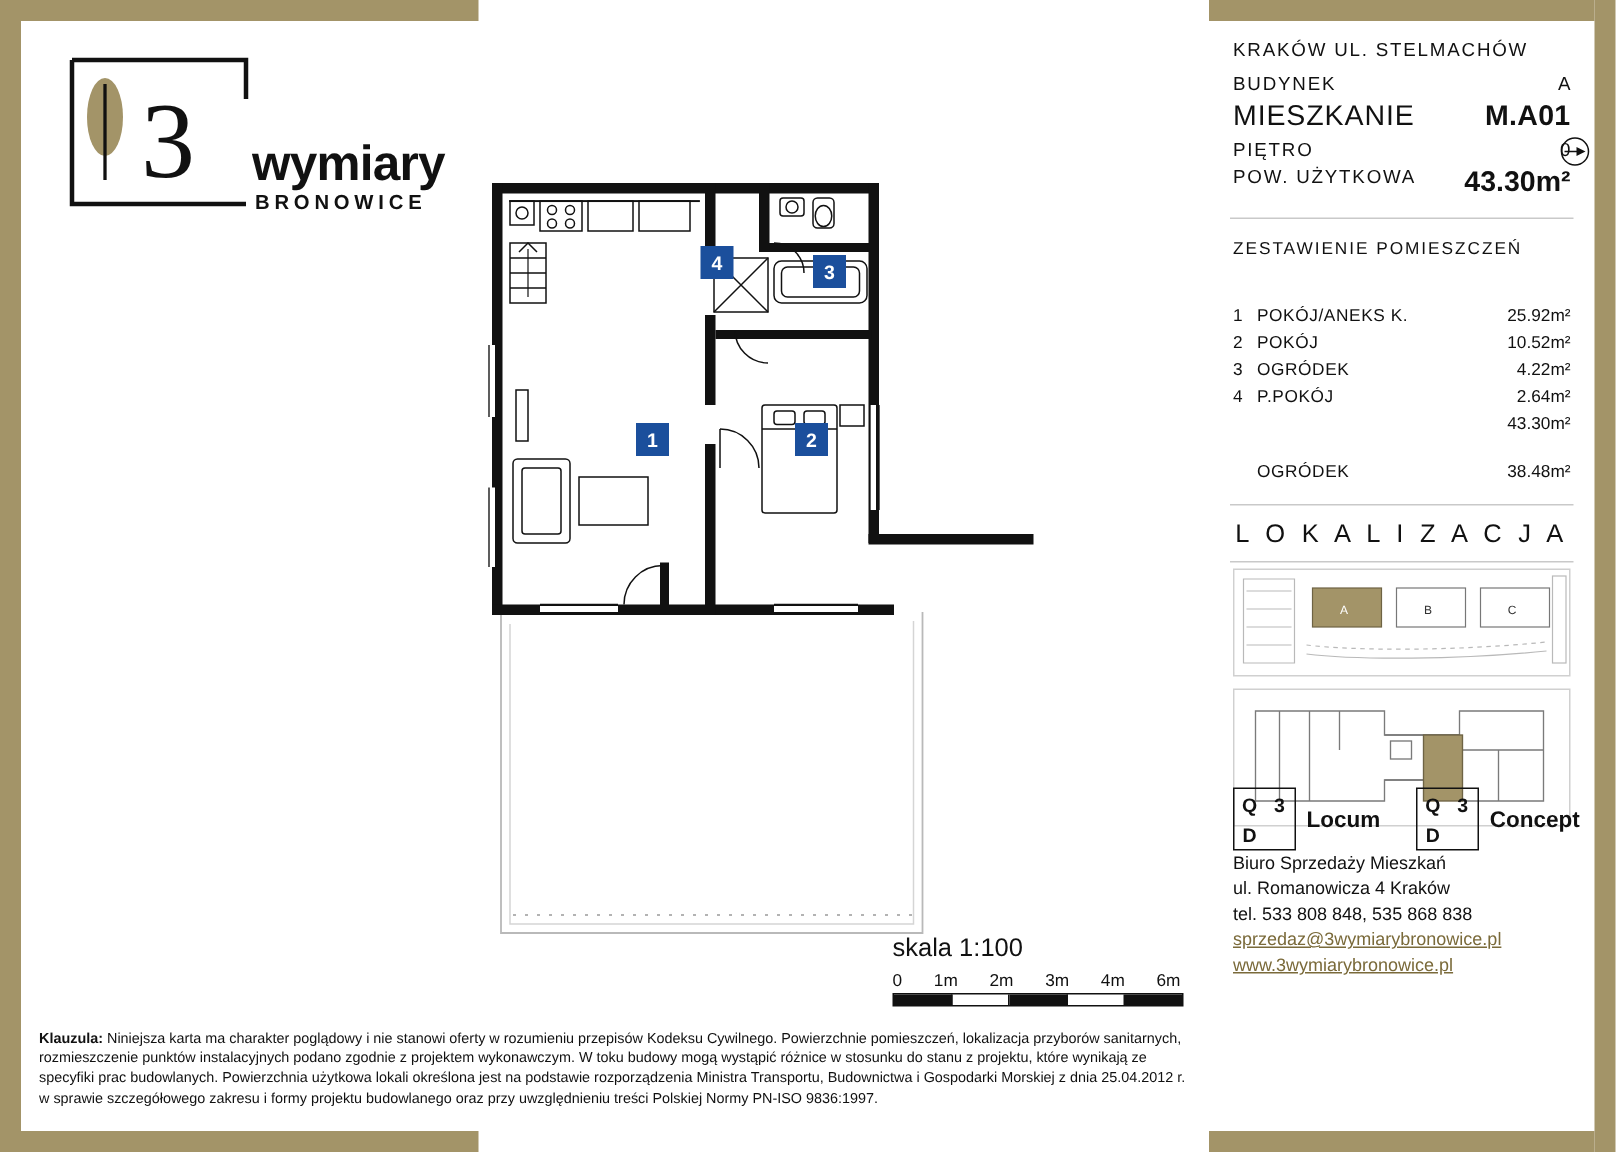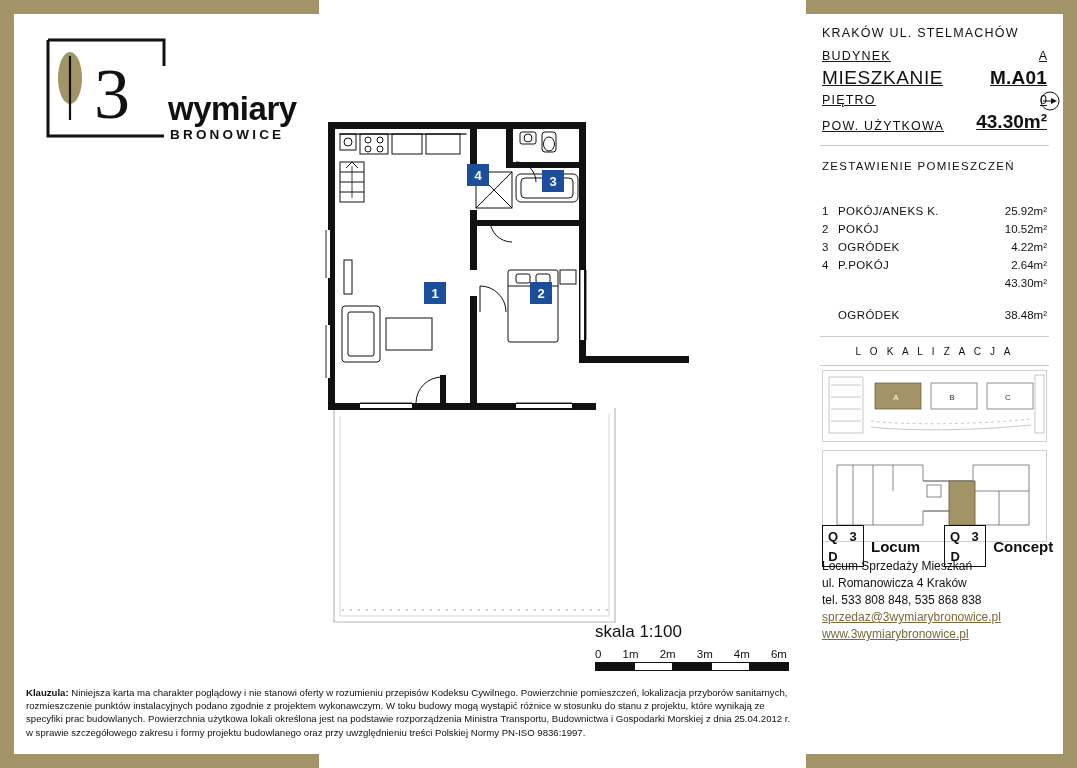--- a/index.html
+++ b/index.html
@@ -72,23 +72,22 @@
     height: 575px;
   }
   .panel-divider {
     border-top: 1px solid #c9c9c9;
     margin: 0 14px;
   }
   .head-block { padding: 12px 16px 8px 16px; }
   .head-row {
     display: flex;
     justify-content: space-between;
-    align-items: flex-end;
+    align-items: flex-start;
     margin-bottom: 4px;
-    text-decoration: underline;
   }
   .head-addr {
     font-size: 12.5px;
     letter-spacing: 1.2px;
     color: #111;
     margin-bottom: 9px;
   }
   .head-label {
     font-size: 12.5px;
     letter-spacing: 1.2px;
@@ -132,21 +131,21 @@
   .room-num { width: 16px; }
   .room-name { flex: 1; letter-spacing: 0.4px; }
   .room-area { text-align: right; white-space: nowrap; }
   .room-row.total .room-name { }
   .room-row.total { font-size: 11.5px; }
   .spacer-row { height: 14px; }
 
   
   .loc-title {
     text-align: center;
-    font-size: 10px;
+    font-size: 17px;
     letter-spacing: 3.2px;
     padding: 9px 0 8px 0;
     color: #111;
   }
   .loc-maps {
     padding: 4px 16px 6px 16px;
   }
   .site-map {
     border: 1px solid #d0d0d0;
     height: 70px;
@@ -570,21 +569,21 @@
       <div class="compass">
         <svg width="22" height="22" viewBox="0 0 22 22">
           <circle cx="11" cy="11" r="9" fill="none" stroke="#111" stroke-width="1"></circle>
           <path d="M4 11 L13 11" stroke="#111" stroke-width="1"></path>
           <path d="M18 11 L12 8 L12 14 Z" fill="#111"></path>
         </svg>
       </div>
     </div>
 
     <div class="contact">
-      <div>Locum Sprzedaży Mieszkań</div>
+      <div>Biuro Sprzedaży Mieszkań</div>
       <div>ul. Romanowicza 4 Kraków</div>
       <div>tel. 533 808 848, 535 868 838</div>
       <div class="mail">sprzedaz@3wymiarybronowice.pl</div>
       <div class="web">www.3wymiarybronowice.pl</div>
     </div>
 
     <div class="blogos">
       <div class="blogo">
         <div class="q3d">
           <span>Q</span>

